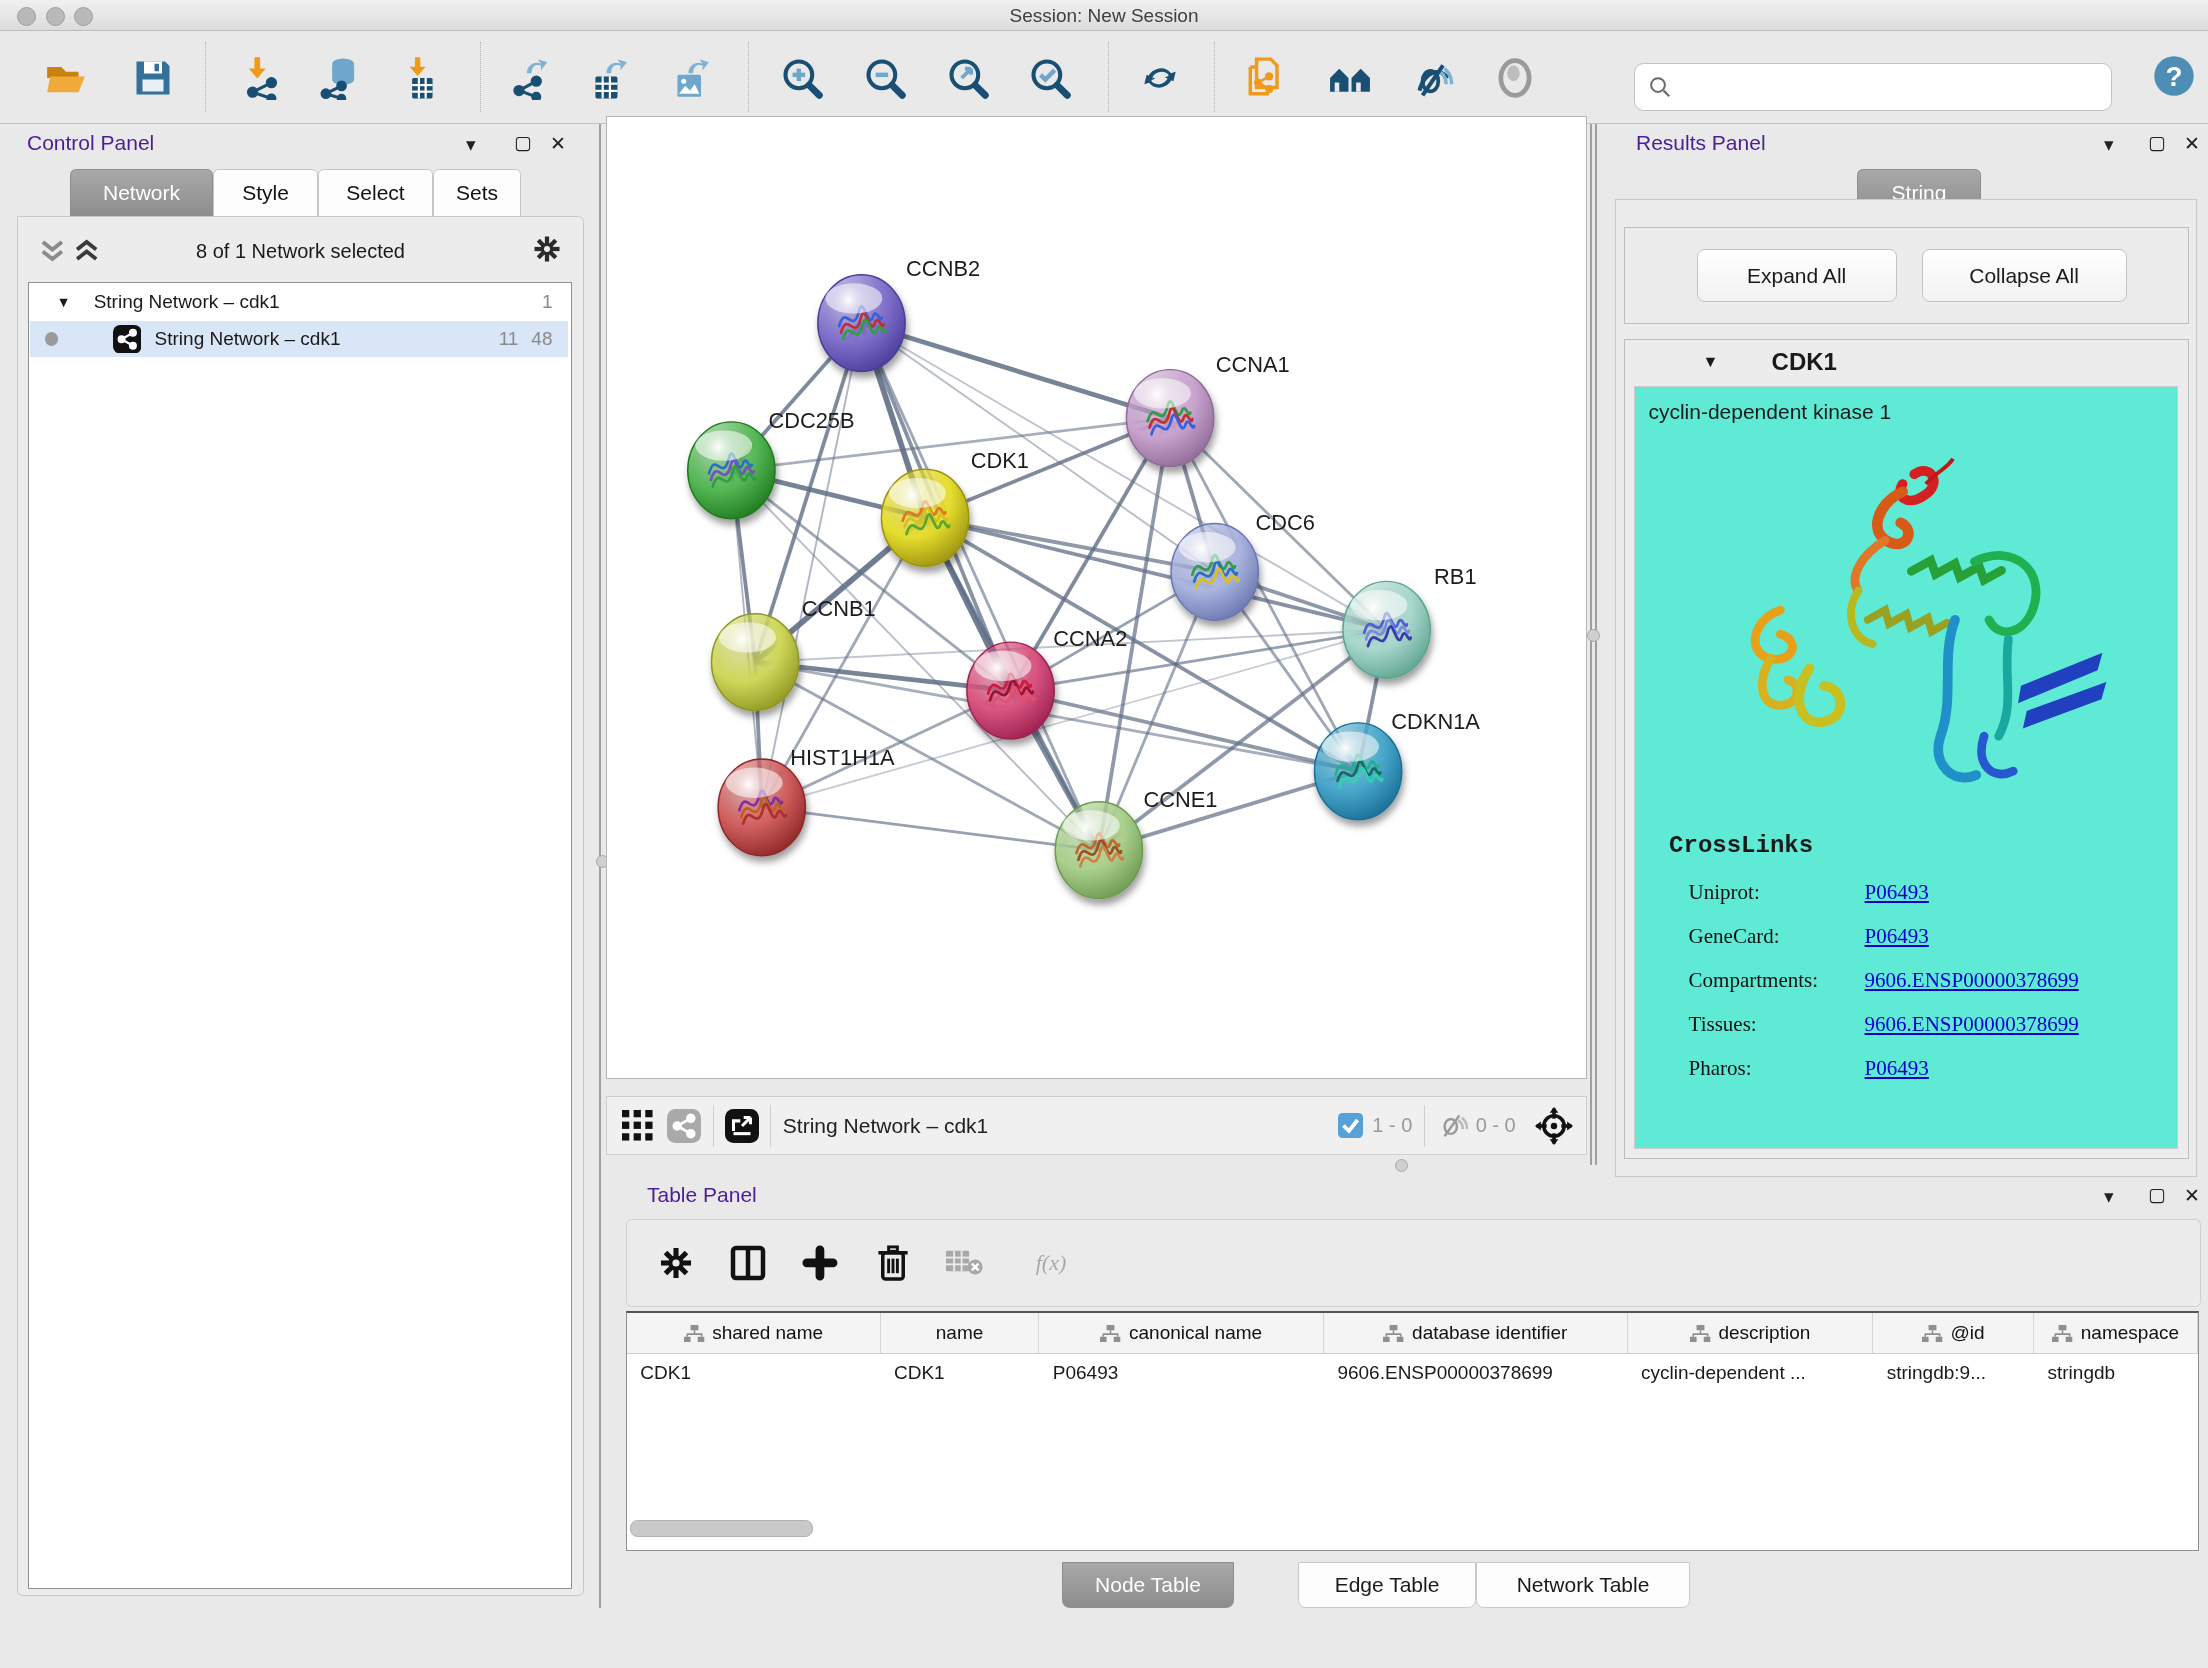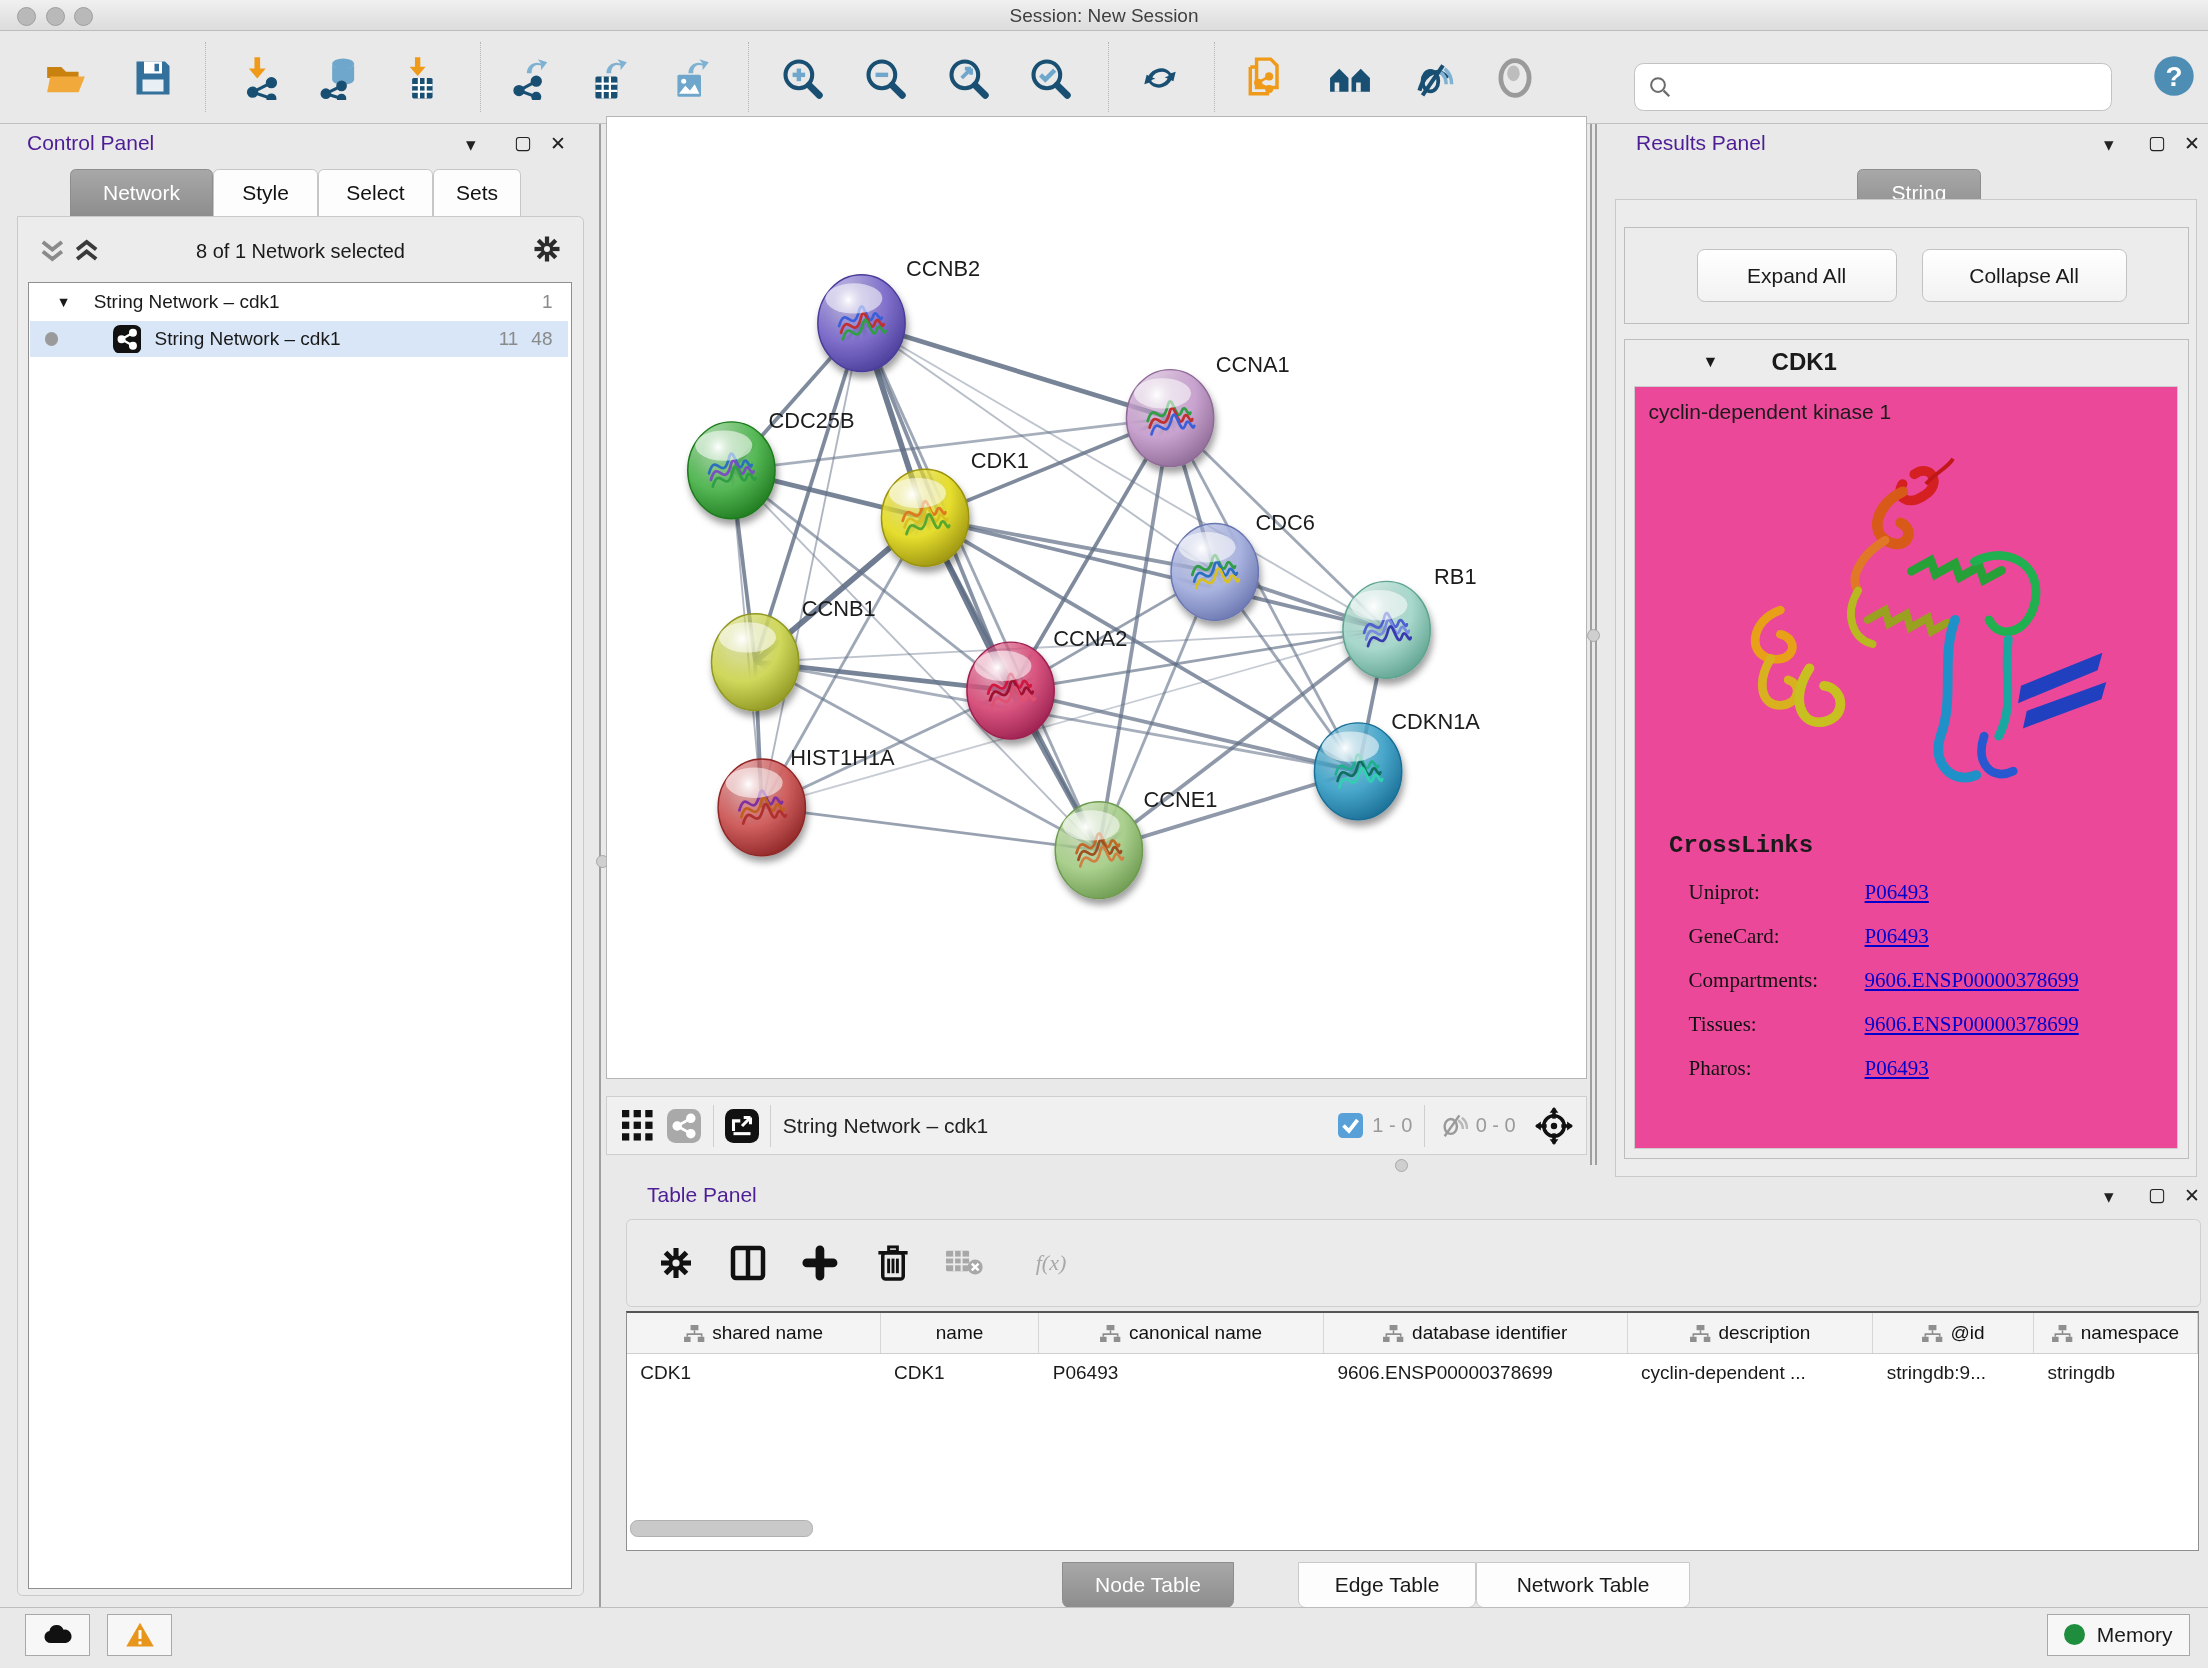--- a/index.html
+++ b/index.html
@@ -46,21 +46,21 @@
   .vsep{width:0;height:42px;border-left:1px solid #cfcfcf;margin:0 11.4px;}
   .graytxt{color:#9a9a9a;font-size:20px;}
   
   .rp-box{position:absolute;left:1615px;top:199px;width:580px;height:976px;
     background:#ececec;border:1px solid #c9c9c9;}
   .rp-expandbox{position:absolute;left:7.6px;top:27px;width:563px;height:95px;border:1px solid #bdbdbd;}
   .rp-btn{position:absolute;top:21px;height:53px;background:linear-gradient(#ffffff,#f2f2f2);
     border:1px solid #c2c2c2;border-radius:7.6px;font-size:21px;display:flex;align-items:center;
     justify-content:center;box-sizing:border-box;}
   .rp-card{position:absolute;left:7.6px;top:139px;width:563px;height:818px;border:1px solid #bdbdbd;}
-  .rp-card-body{position:absolute;left:9.5px;top:46px;width:542px;height:761px;border:1px solid #cccccc;background:#ec4899;}
+  .rp-card-body{position:absolute;left:9.5px;top:46px;width:542px;height:761px;border:1px solid #cccccc;background:#5eead4;}
   .xl-row{display:flex;font-family:"Liberation Serif","DejaVu Serif",serif;font-size:21px;margin:0 0 19px 25px;}
   .xl-row .lbl{width:176px;color:#111;}
   .xl-row a{color:#0000cc;text-decoration:underline;}
   
   .tp-toolbar{position:absolute;left:626px;top:1219px;width:1573px;height:86px;background:#ebebeb;
     border:1px solid #cfcfcf;border-radius:5.7px;}
   .tp-tbtn{position:absolute;top:17px;width:51px;height:51px;display:flex;align-items:center;justify-content:center;}
   .tablewrap{position:absolute;left:626px;top:1311px;width:1573px;height:240px;background:#fff;
     border:1px solid #8f8f8f;border-top:2.9px solid #555;box-sizing:border-box;overflow:hidden;}
   .thead{display:flex;height:40px;background:#f4f4f4;border-bottom:1px solid #cfcfcf;}
@@ -846,33 +846,15 @@
     </div>
     <div class="hscroll"></div>
 
     <div id="bottom-tabs">
         <div class="bt-tab active" style="left: 1062px; width: 172px;">Node Table</div>
         <div class="bt-tab" style="left: 1298px; width: 178px;">Edge Table</div>
         <div class="bt-tab" style="left: 1476px; width: 214px;">Network Table</div>
       </div>
   </div>
 
-  <div class="statusbar">
-    <div class="sb-btn" style="left:25px;width:65px">
-      <svg width="32" height="23" viewBox="0 0 26 18">
-        <path d="M7,16 a5,5 0 0 1 -1,-9.9 a6,6 0 0 1 11.5,-1 a4.5,4.5 0 0 1 2,10.9z" fill="#111"></path>
-      </svg>
-    </div>
-    <div class="sb-btn" style="left:107px;width:65px">
-      <svg width="30" height="27" viewBox="0 0 24 21">
-        <path d="M12,1 L23,20 H1z" fill="#e8951c"></path>
-        <rect x="10.8" y="7" width="2.4" height="7" fill="#fff"></rect>
-          <rect x="10.8" y="16" width="2.4" height="2.4" fill="#fff"></rect>
-      </svg>
-    </div>
-    <div class="sb-btn" style="left:2047px;width:143px">
-      <span style="width:21px;height:21px;border-radius:50%;background:#1e8e3e;display:inline-block;margin-right:11.4px"></span>
-      <span style="font-size:21px">Memory</span>
-    </div>
-  </div>
 
 </div>
 
 
 </body></html>

